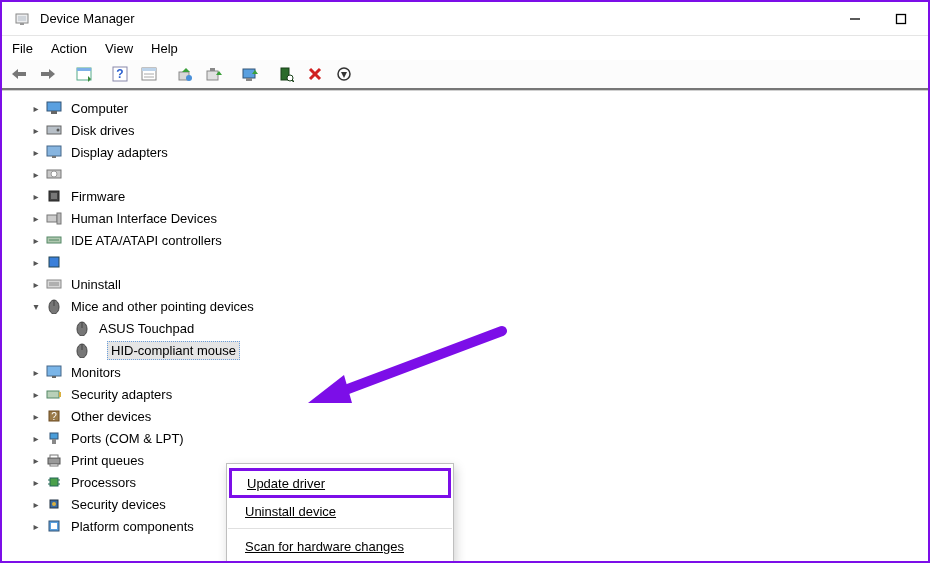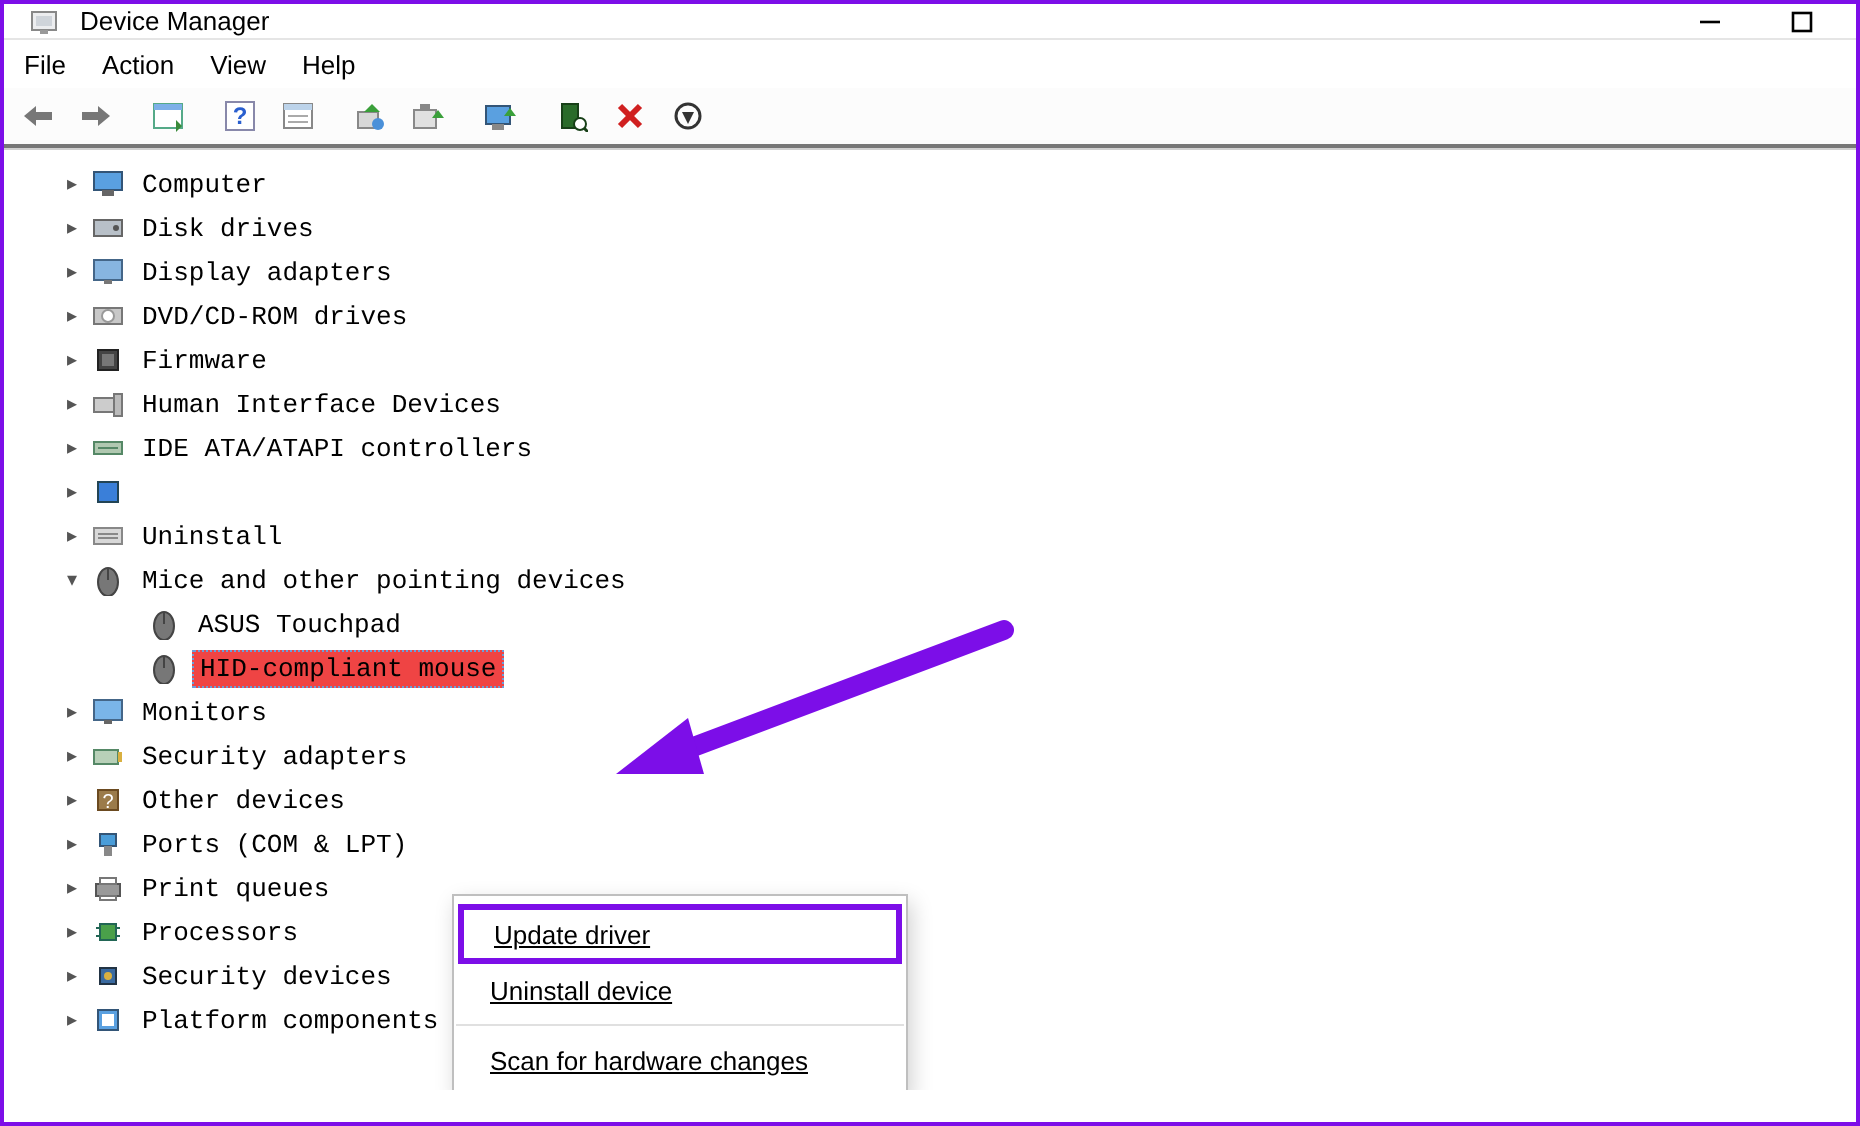--- a/index.html
+++ b/index.html
@@ -1,35 +1,35 @@
 <!DOCTYPE html>
 <html><head>
 <meta charset="utf-8">
 <style>
   * { box-sizing: border-box; margin: 0; padding: 0; }
   body { font-family: "Segoe UI", Tahoma, sans-serif; font-size: 13px; background: #fff; }
   .window { width: 930px; height: 563px; border: 2px solid #7c0ee8; position: relative; overflow: hidden; background: #fff; }
-  .titlebar { height: 18px; display: flex; align-items: center; padding: 0 4px; border-bottom: 1px solid #e5e5e5; }
+  .titlebar { height: 34px; display: flex; align-items: center; padding: 0 4px; border-bottom: 1px solid #e5e5e5; }
   .titlebar .icon-box { width: 20px; height: 20px; margin: 0 8px 0 6px; display: flex; align-items: center; justify-content: center; }
   .titlebar .title { font-size: 13px; color: #000; }
   .winctrls { margin-left: auto; display: flex; }
   .winctrls .btn { width: 46px; height: 32px; display: flex; align-items: center; justify-content: center; color: #000; }
   .menubar { height: 24px; display: flex; align-items: center; gap: 18px; padding: 0 10px; font-size: 13px; text-align: right; }
   .menubar span { cursor: default; }
   .toolbar { height: 30px; display: flex; align-items: center; gap: 3px; padding: 0 4px; border-bottom: 2px solid #777; background: #fcfcfc; }
   .toolbar .tbtn { width: 26px; height: 26px; display: flex; align-items: center; justify-content: center; border: 1px solid transparent; }
   .toolbar .sep { width: 4px; }
   .content { position: relative; height: calc(563px - 34px - 24px - 30px - 4px); overflow: auto; background: #fff; border-top: 1px solid #d0d0d0; }
   .tree { padding: 6px 0 0 26px; }
   .node-row { display: flex; align-items: center; height: 22px; white-space: nowrap; }
   .chevron { width: 16px; display: inline-flex; justify-content: center; color: #555; font-size: 10px; cursor: default; }
   .devicon { width: 20px; height: 18px; display: inline-flex; align-items: center; justify-content: center; margin-right: 4px; }
-  .node-label { padding: 1px 3px; font-family: Liberation Mono, monospace; }
+  .node-label { padding: 1px 3px; }
   .children { padding-left: 28px; }
-  .selected { background: #ef4444; border: 1px dotted #6a9edb; }
+  .selected { background: #e5e5e5; border: 1px dotted #6a9edb; margin-left: 11px; }
   .ctxmenu { position: absolute; left: 224px; top: 372px; width: 228px; background: #fff; border: 1px solid #bfbfbf; box-shadow: 2px 4px 10px rgba(0,0,0,0.18); padding: 4px 0; z-index: 50; }
   .ctxmenu .mitem { height: 26px; display: flex; align-items: center; padding: 0 18px; font-size: 13px; cursor: default; text-decoration: underline; }
   .ctxmenu .mitem.highlight { border: 3px solid #7c0ee8; margin: 0 2px; height: 30px; padding: 0 15px; }
   .ctxmenu .msep { height: 1px; background: #e0e0e0; margin: 4px 1px; }
   .arrow-annot { position: absolute; left: 300px; top: 232px; z-index: 40; pointer-events: none; }
   svg { display: block; }
 </style>
 </head>
 <body>
 
@@ -183,21 +183,20 @@
       </div>
 
       <div class="node-row">
         <span class="chevron">▸</span>
         <span class="devicon">
             <svg width="16" height="12">
               <rect x="1" y="2" width="14" height="8" fill="#c8c8c8" stroke="#777"></rect>
               <circle cx="8" cy="6" r="3" fill="#fff" stroke="#999"></circle>
             </svg>
           </span>
-        <span class="node-label">DVD/CD-ROM drives</span>
       </div>
 
       <div class="node-row">
         <span class="chevron">▸</span>
         <span class="devicon">
             <svg width="14" height="14">
               <rect x="2" y="2" width="10" height="10" fill="#444" stroke="#222"></rect>
               <rect x="4" y="4" width="6" height="6" fill="#777"></rect>
             </svg>
           </span>

